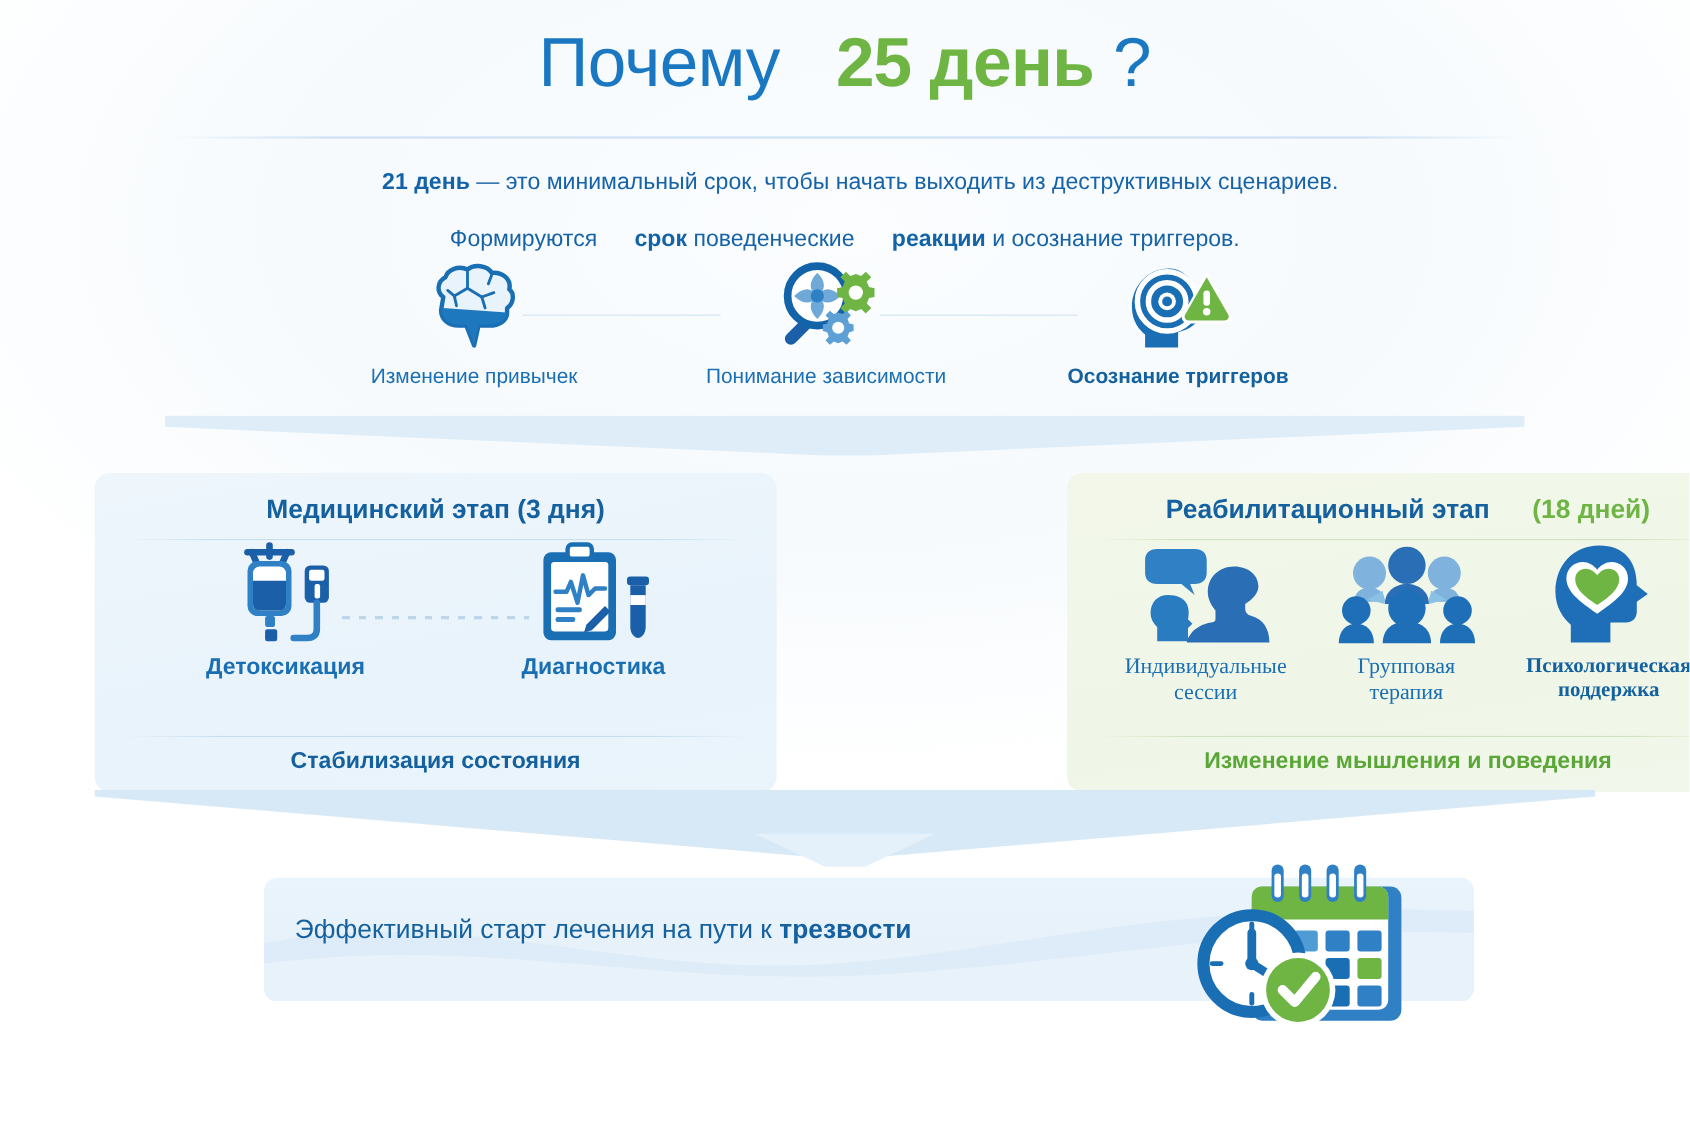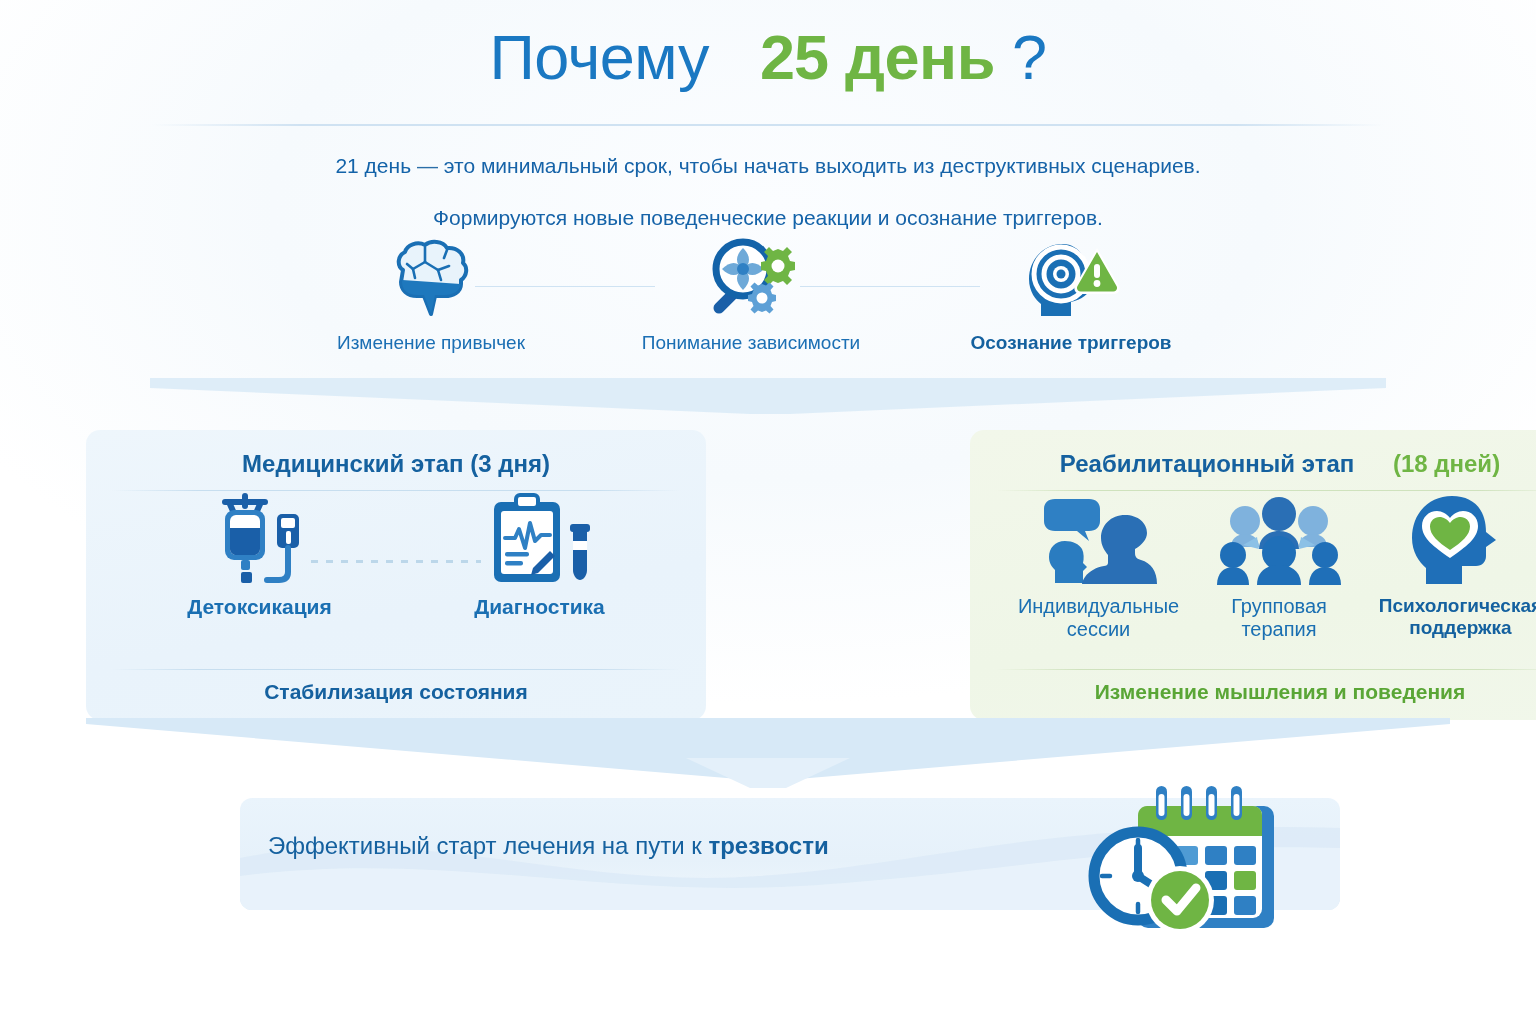--- a/index.html
+++ b/index.html
@@ -60,21 +60,21 @@
   .lead {
     position: absolute;
     top: 140px;
     left: 0;
     width: 1536px;
     text-align: center;
     color: #1663a8;
     font-size: 21px;
     line-height: 52px;
   }
-  .lead .b { font-weight: 400; color: #1363a9; }
+  .lead .b { font-weight: 700; color: #1363a9; margin-left: 28px; }
   .lead .dash { color: #2a6ea8; }
 
   
   .top-row {
     position: absolute;
     top: 236px;
     left: 286px;
     width: 930px;
     height: 145px;
     display: flex;
@@ -185,21 +185,21 @@
     justify-content: center;
   }
   .card-item .ci-label {
     margin-top: 8px;
     font-size: 21px;
     font-weight: 700;
     color: #1a6fb2;
     text-align: center;
     line-height: 1.15;
   }
-  .card-reh .card-item .ci-label { font-weight: 400; font-size: 20px; }
+  .card-reh .card-item .ci-label { font-weight: 400; font-size: 20px; font-family: Liberation Serif, serif; }
   .card-reh .card-item.strong .ci-label { font-weight: 700; font-size: 19px; color: #14619f; }
 
   .dotted-link {
     position: absolute;
     top: 50%;
     left: 50%;
     transform: translate(-50%, -14px);
     width: 170px;
     height: 3px;
     background-image: repeating-linear-gradient(to right, #bcd7ea 0 7px, rgba(0,0,0,0) 7px 15px);
@@ -272,21 +272,21 @@
       <span class="t-q">?</span>
     </div>
   </div>
   <div class="title-rule"></div>
 
   <div class="lead">
     <div>
       <span class="b">21 день</span><span class="dash"> — </span><span>это минимальный срок, чтобы начать выходить из деструктивных сценариев.</span>
     </div>
     <div>
-      <span>Формируются </span><span class="b">новые</span><span> поведенческие </span><span class="b">реакции</span><span> и осознание триггеров.</span>
+      <span>Формируются </span><span class="b">срок</span><span> поведенческие </span><span class="b">реакции</span><span> и осознание триггеров.</span>
     </div>
   </div>
 
   <div class="top-connector tc1"></div>
   <div class="top-connector tc2"></div>
 
   <div class="top-row">
 
     <div class="top-item">
       <div class="top-icon">

